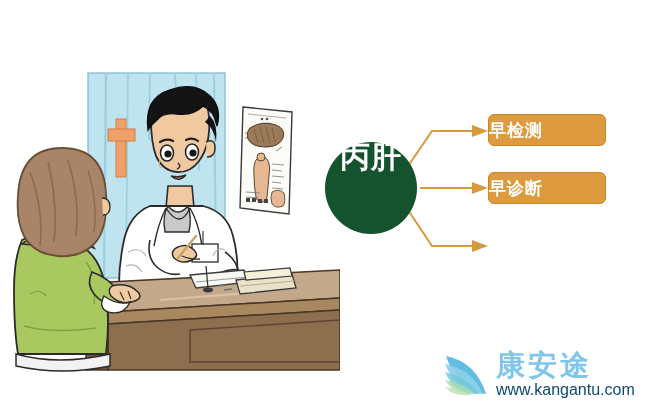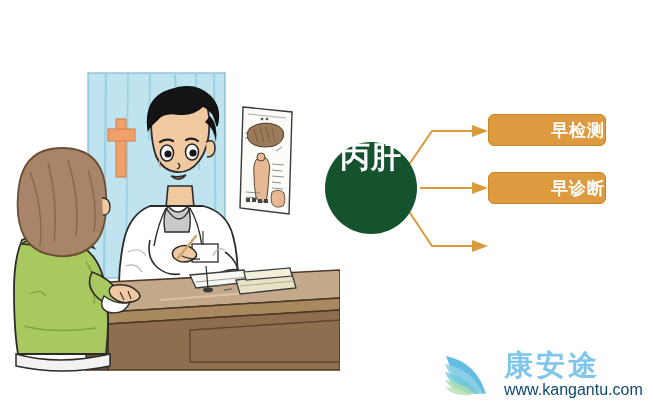--- a/index.html
+++ b/index.html
@@ -59,24 +59,24 @@
     position: absolute;
     left: 168px;
     width: 118px;
     height: 32px;
     border-radius: 6px;
     background: #dd9a3e;
     border: 1.5px solid #c98527;
     box-sizing: border-box;
     display: flex;
     align-items: center;
-    justify-content: flex-end;
+    justify-content: flex-start;
   }
   .node-box.n0 { top: 19px; }
-  .node-box.n1 { top: 77px; padding-left: 40px; }
+  .node-box.n1 { top: 77px; }
   .node-box.n2 { top: 135px; }
   .node-label {
     color: #ffffff;
     font-size: 17px;
     font-weight: bold;
     letter-spacing: 1px;
     line-height: 1;
     font-family: "DejaVu Sans", "Liberation Sans", sans-serif;
   }
   #arrows {
@@ -97,21 +97,21 @@
     height: 62px;
     display: flex;
     align-items: center;
   }
   #wm-mark {
     width: 48px;
     height: 46px;
     flex: 0 0 auto;
   }
   #wm-text {
-    margin-left: 12px;
+    margin-left: 4px;
     display: flex;
     flex-direction: column;
     justify-content: center;
   }
   .wm-cn {
     color: #7fc6ea;
     font-size: 29px;
     font-weight: bold;
     line-height: 1.02;
     letter-spacing: 3px;

